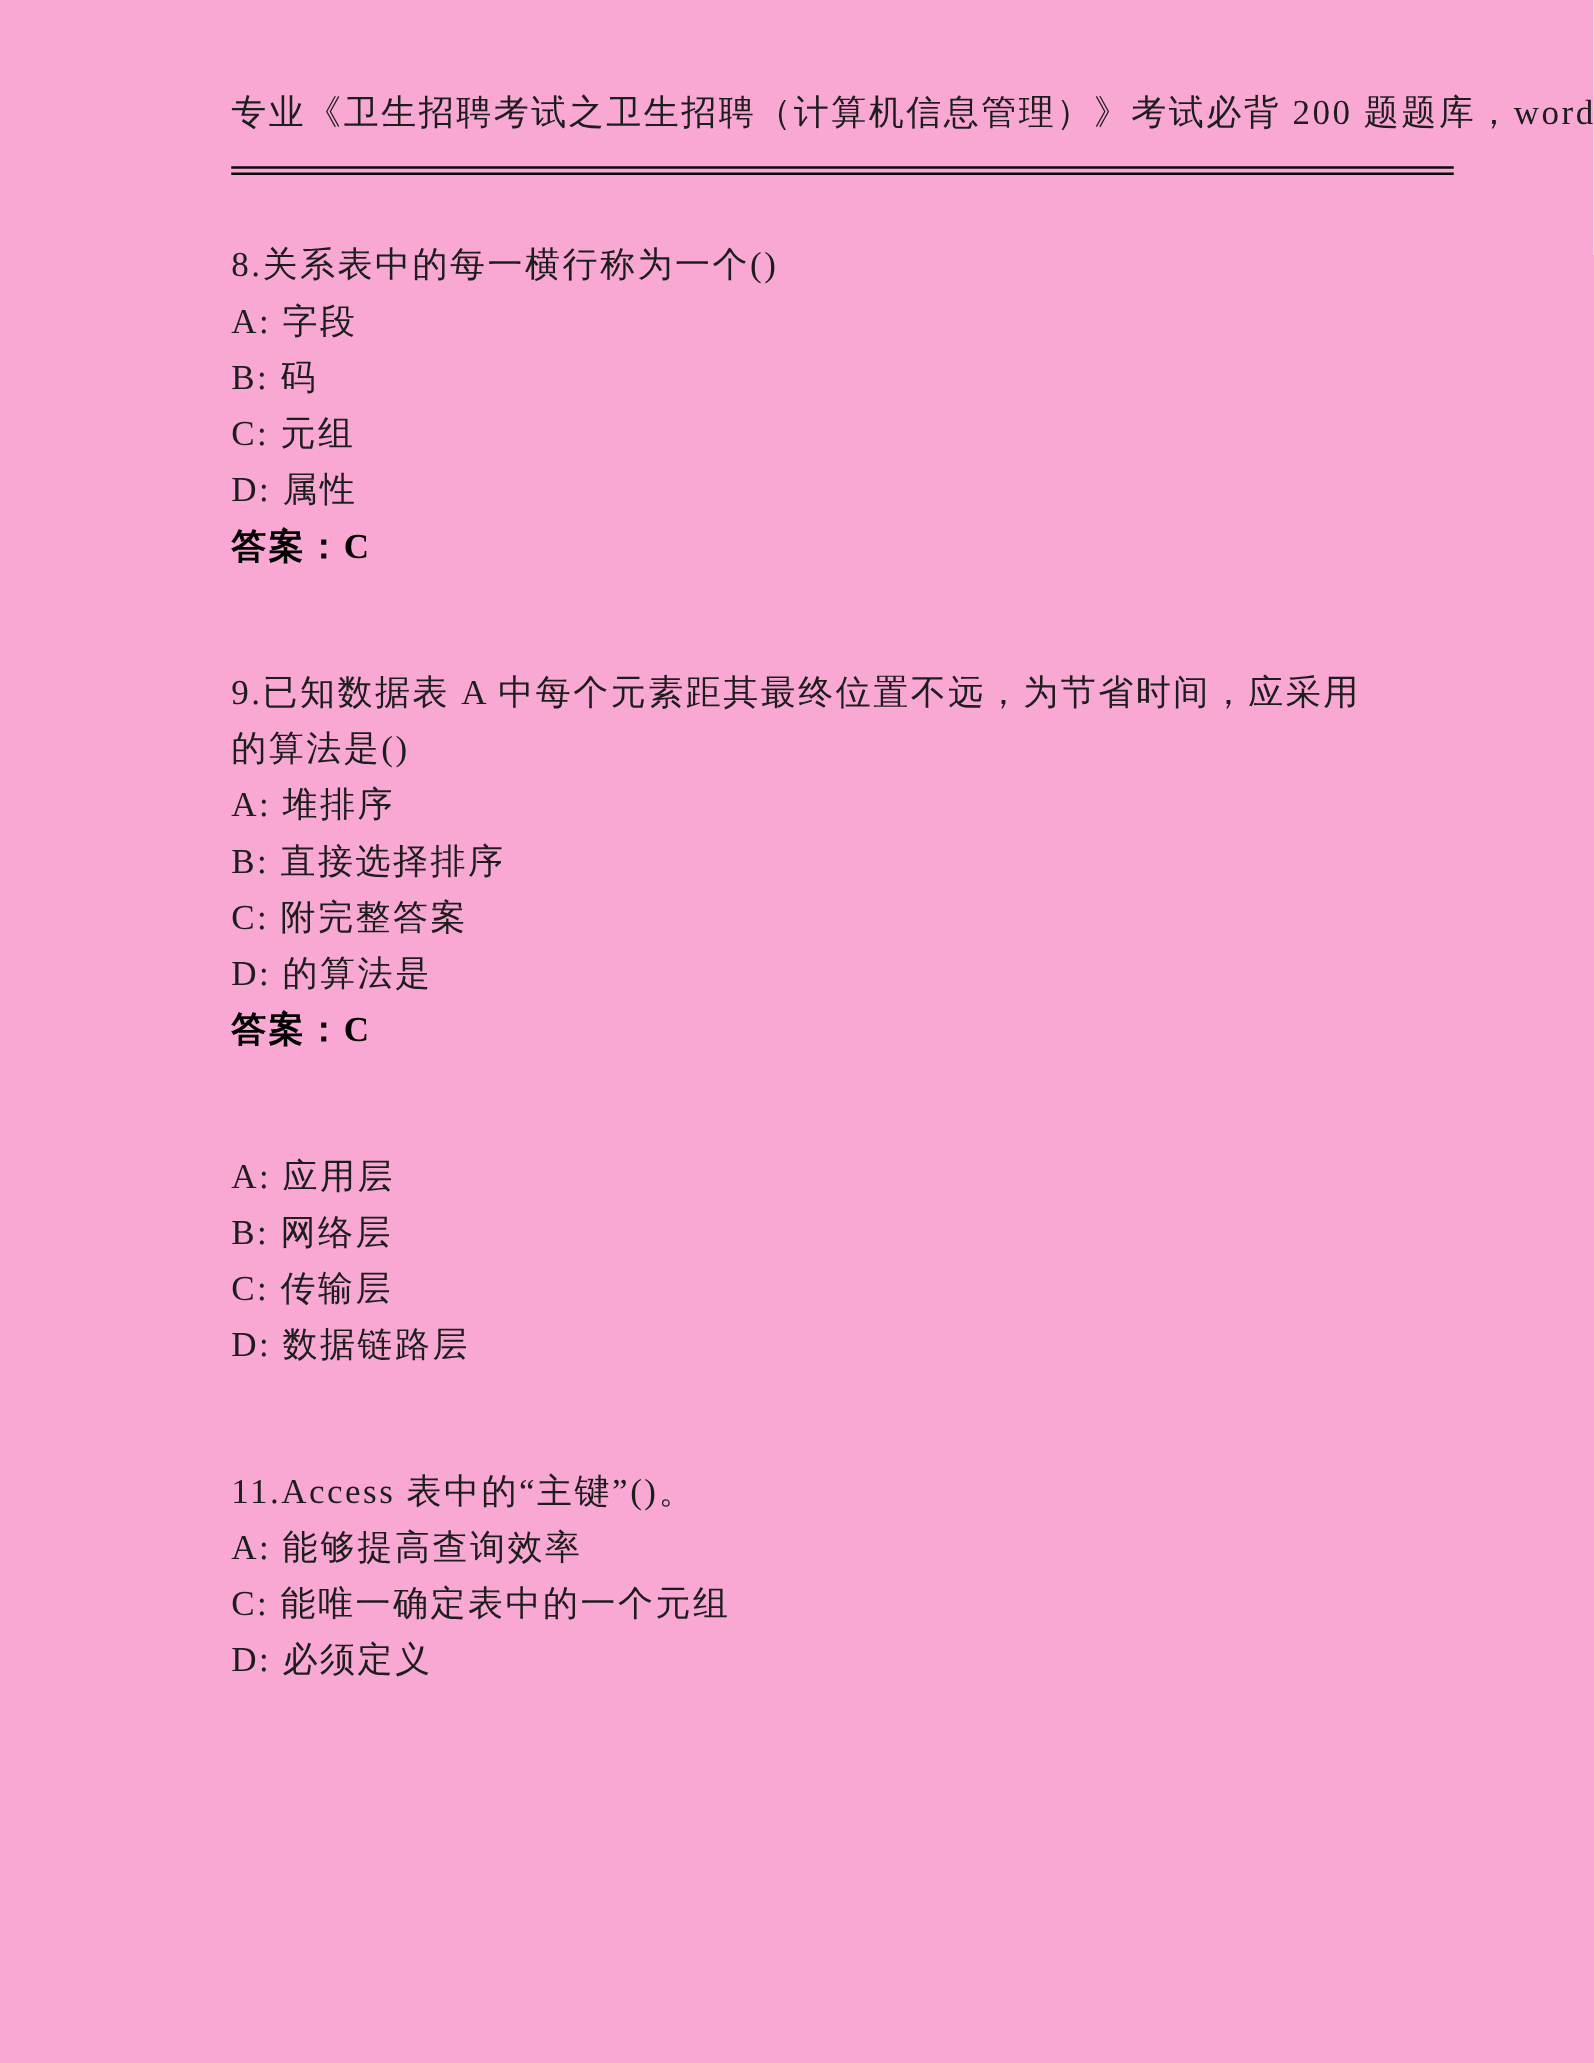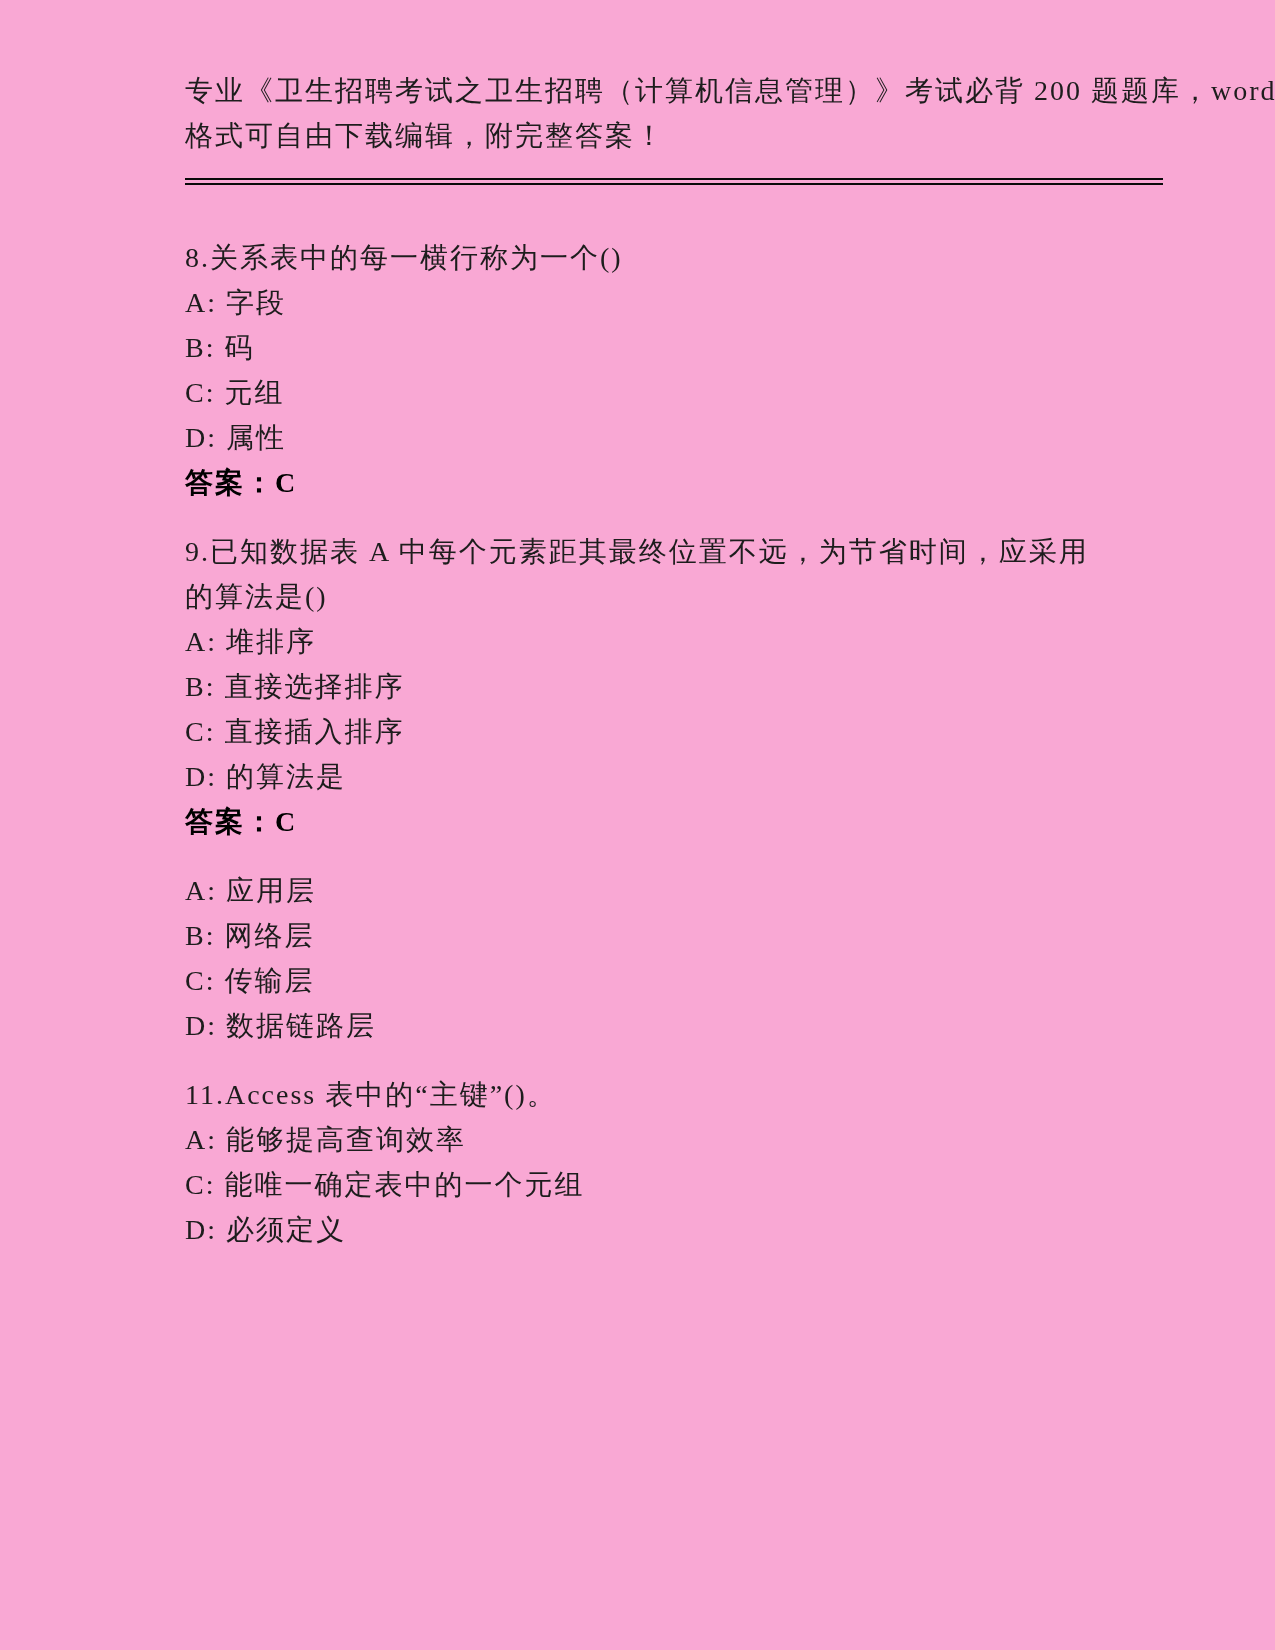--- a/index.html
+++ b/index.html
@@ -35,57 +35,56 @@
     margin-top: 20px;
     width: 978px;
     height: 3px;
     border-top: 2px solid #0a0a0a;
     border-bottom: 2px solid #0a0a0a;
   }
   .content {
     margin-top: 50px;
   }
   .question + .question {
-    margin-top: 24px;
+    margin-top: 72px;
   }
   .answer-line {
     font-weight: 700;
     color: #000000;
   }
 </style>
 </head>
 <body>
 
 <div class="page">
   <div class="doc">
 
     <div class="header">
       <div class="hline">专业《卫生招聘考试之卫生招聘（计算机信息管理）》考试必背 200 题题库，word</div>
-      <div class="hline">格式可自由下载编辑，附完整答案！</div>
     </div>
 
     <div class="separator"></div>
 
     <div class="content">
 
       <section class="question">
         <div class="q-line">8.关系表中的每一横行称为一个()</div>
         <div class="option-line">A: 字段</div>
         <div class="option-line">B: 码</div>
         <div class="option-line">C: 元组</div>
         <div class="option-line">D: 属性</div>
         <div class="answer-line">答案：C</div>
       </section>
 
       <section class="question">
         <div class="q-line">9.已知数据表 A 中每个元素距其最终位置不远，为节省时间，应采用</div>
         <div class="q-line">的算法是()</div>
         <div class="option-line">A: 堆排序</div>
         <div class="option-line">B: 直接选择排序</div>
-        <div class="option-line">C: 直接插入排序</div>
+        <div class="option-line">C: 附完整答案</div>
         <div class="option-line">D: 的算法是</div>
         <div class="answer-line">答案：C</div>
       </section>
 
       <section class="question">
         <div class="option-line">A: 应用层</div>
         <div class="option-line">B: 网络层</div>
         <div class="option-line">C: 传输层</div>
         <div class="option-line">D: 数据链路层</div>
       </section>

